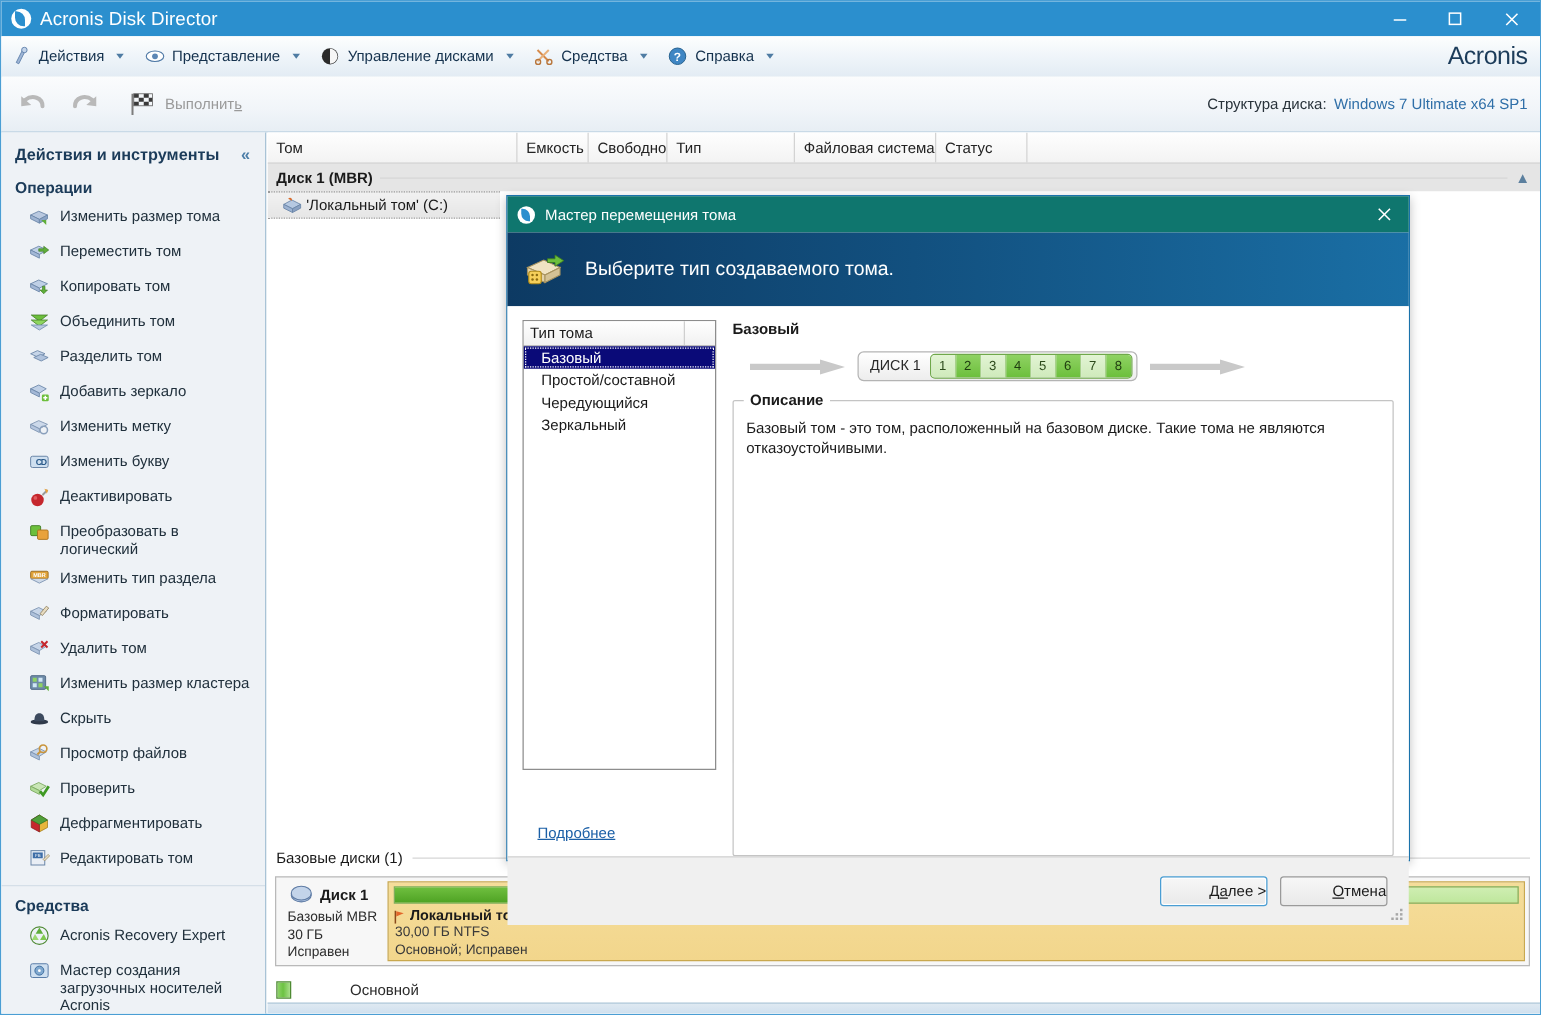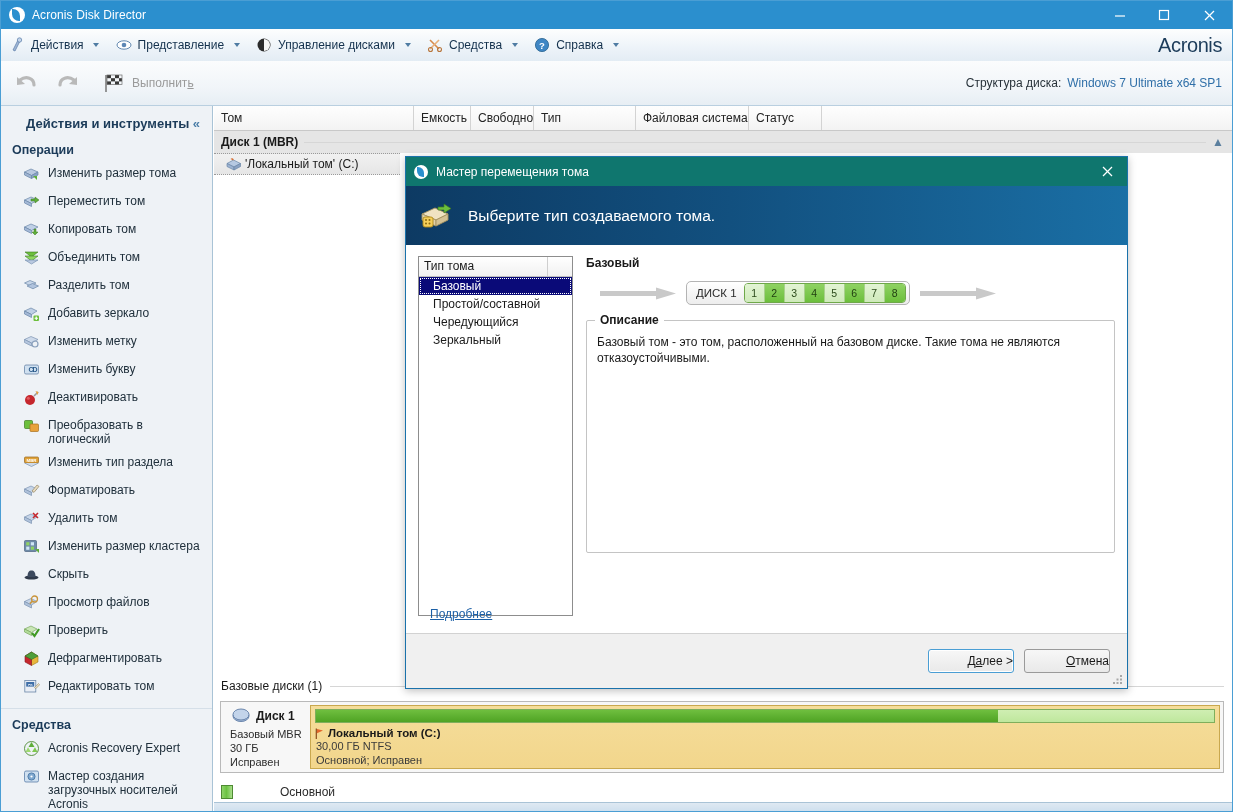--- a/index.html
+++ b/index.html
@@ -34,21 +34,21 @@
     flex: 0 0 auto;
   }
   .titlebar-icon::after {
     content: "";
     position: absolute; left: 3px; top: 2px;
     width: 8px; height: 12px;
     background: #2b8fce;
     border-radius: 0 7px 0 7px;
   }
   .titlebar-text {
-    color: #ffffff; font-size: 12px; letter-spacing: .1px;
+    color: #ffffff; font-size: 15px; letter-spacing: .1px;
   }
   .winbtns { margin-left: auto; display: flex; height: 28px; }
   .winbtn {
     width: 44px; height: 28px;
     display: flex; align-items: center; justify-content: center;
     color: #ffffff;
   }
   .winbtn:last-child { width: 46px; }
   .winbtn svg { display: block; }
 
@@ -115,21 +115,21 @@
   
   .sidebar {
     position: absolute; top: 105px; left: 0; width: 212px; bottom: 0;
     background: #eef2f6;
     border-right: 1px solid #a9c3d6;
     box-sizing: border-box;
     overflow: hidden;
   }
   .sb-title {
     display: flex; align-items: center;
-    padding: 10px 8px 8px 25px;
+    padding: 10px 8px 8px 11px;
     font-size: 13px; font-weight: bold; color: #1b3b59;
   }
   .sb-collapse { margin-left: auto; color: #4b7ea8; font-size: 13px; padding-right: 4px; }
   .sb-section {
     padding: 4px 0 4px 11px;
     font-size: 12.5px; font-weight: bold; color: #1b3b59;
   }
   .sb-section.second { margin-top: 6px; border-top: 1px solid #d5dfe8; padding-top: 9px; }
   .sb-item {
     display: flex; align-items: flex-start;
@@ -363,21 +363,21 @@
     box-sizing: border-box;
   }
   .dw-cell:last-child { border-right: none; }
   .dw-cell.light { background: linear-gradient(to bottom,#e2f4d4 0%, #cfeabb 100%); }
   .dw-cell.dark  { background: linear-gradient(to bottom,#8fd263 0%, #6cbf3c 100%); color: #1f3d10; }
   .descbox {
     border: 1px solid #c4c4c4;
     border-radius: 2px;
     margin-top: 0;
     padding: 13px 10px 10px 10px;
-    height: 233px;
+    height: 365px;
     box-sizing: border-box;
     position: relative;
   }
   .descbox-legend {
     position: absolute; top: -8px; left: 8px;
     background: #ffffff; padding: 0 5px;
     font-size: 12px; font-weight: bold; color: #1a1a1a;
   }
   .descbox p { margin: 0; font-size: 12px; color: #1a1a1a; line-height: 16px; }
   .more-link {

